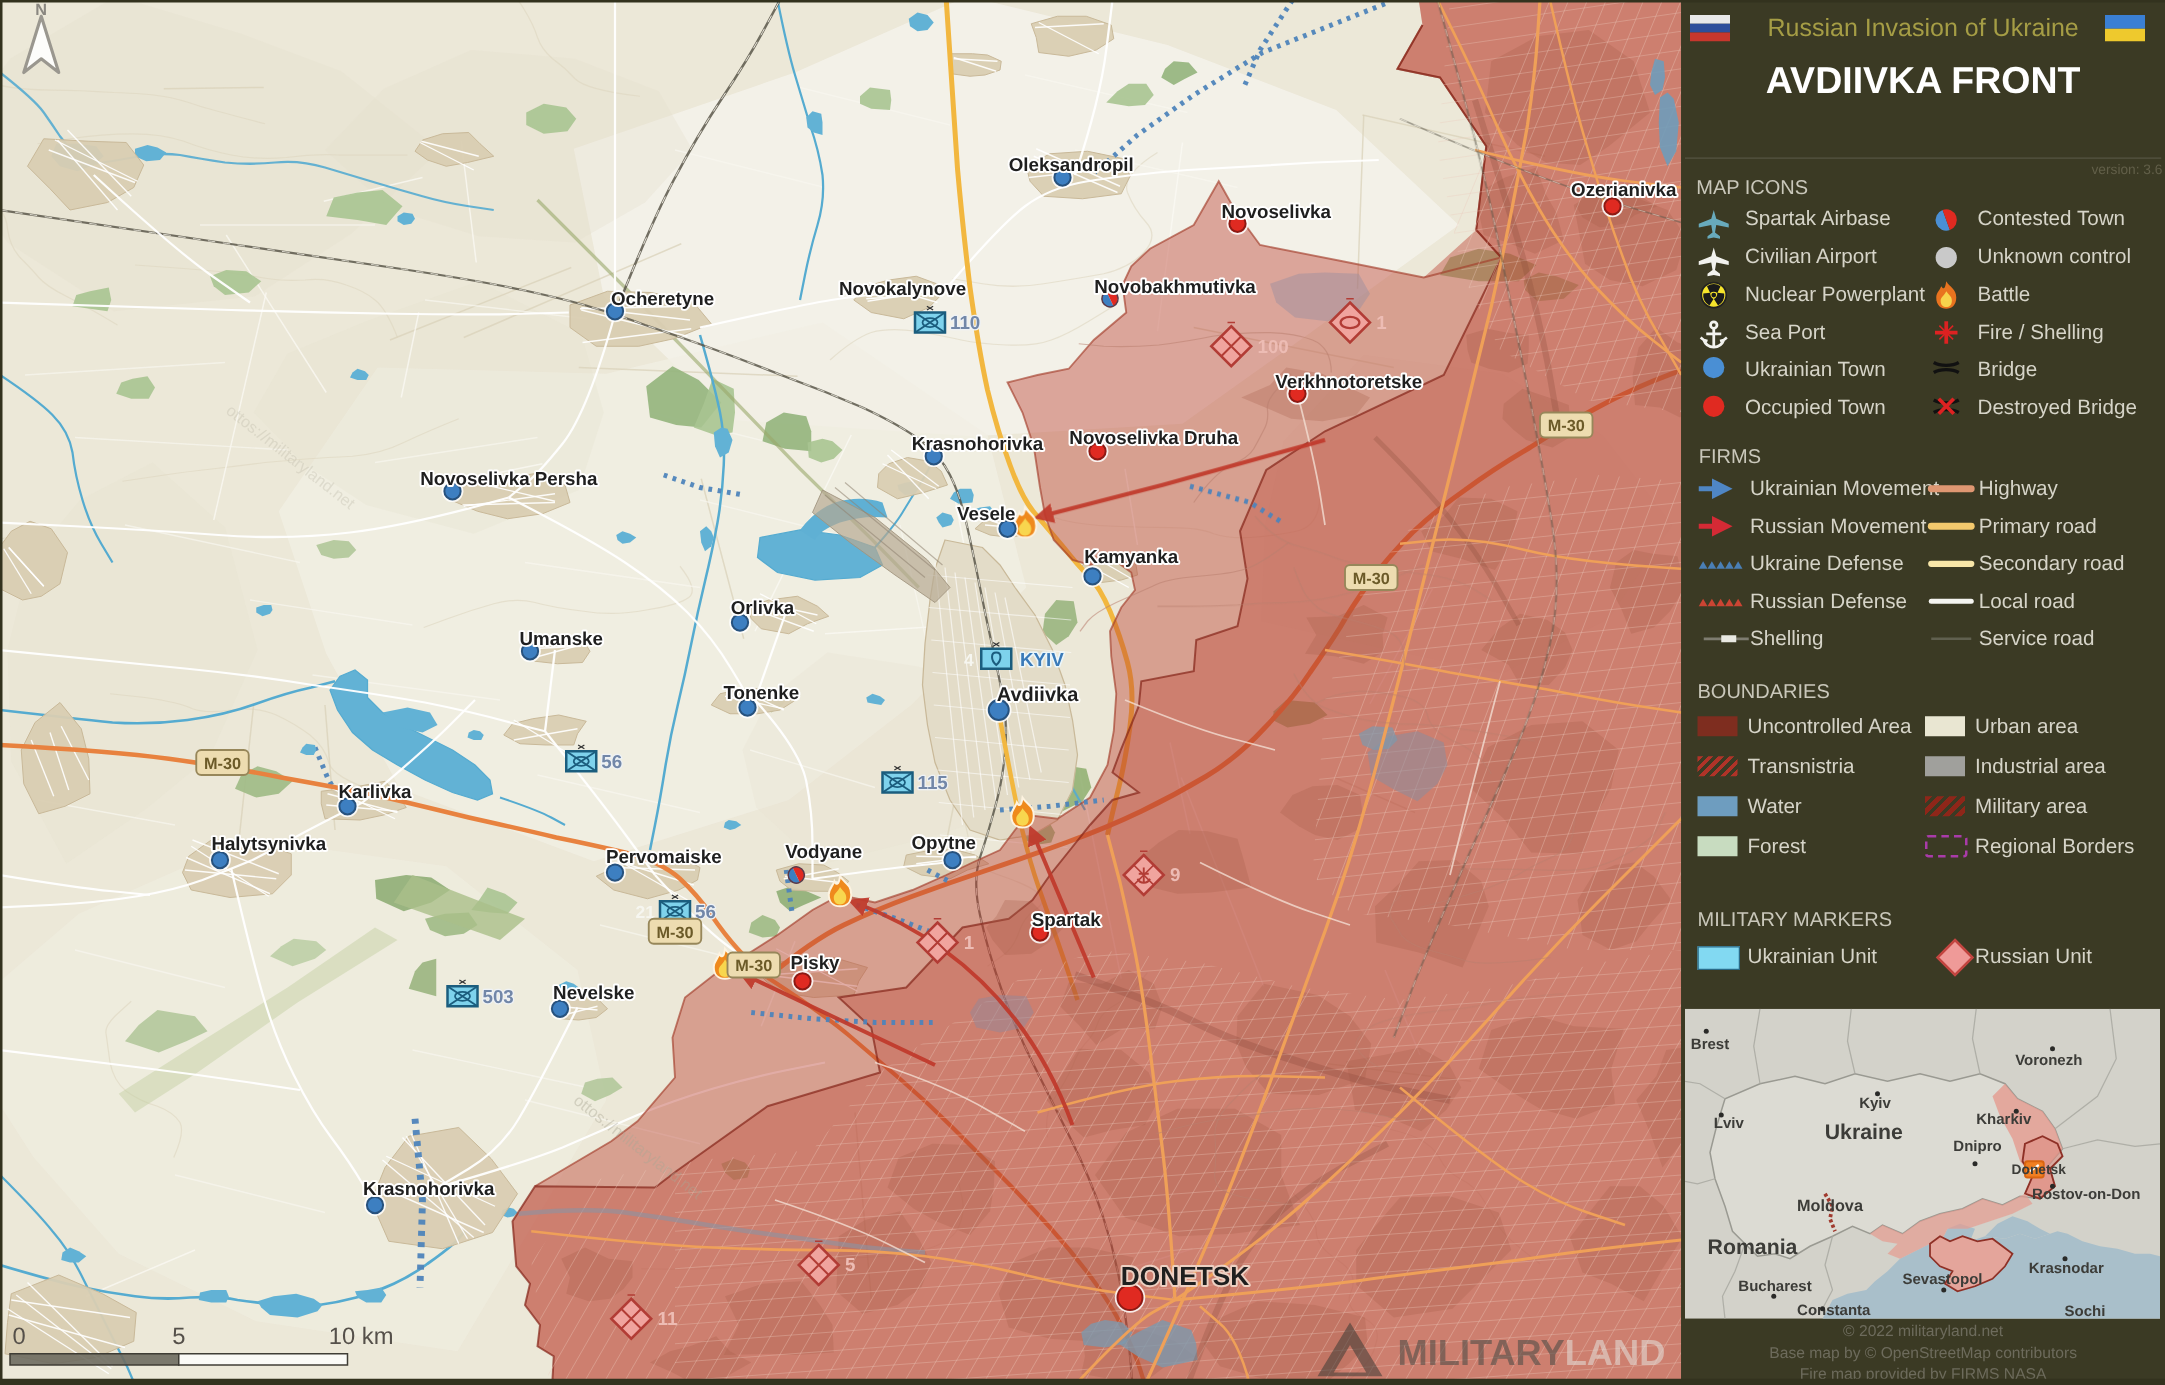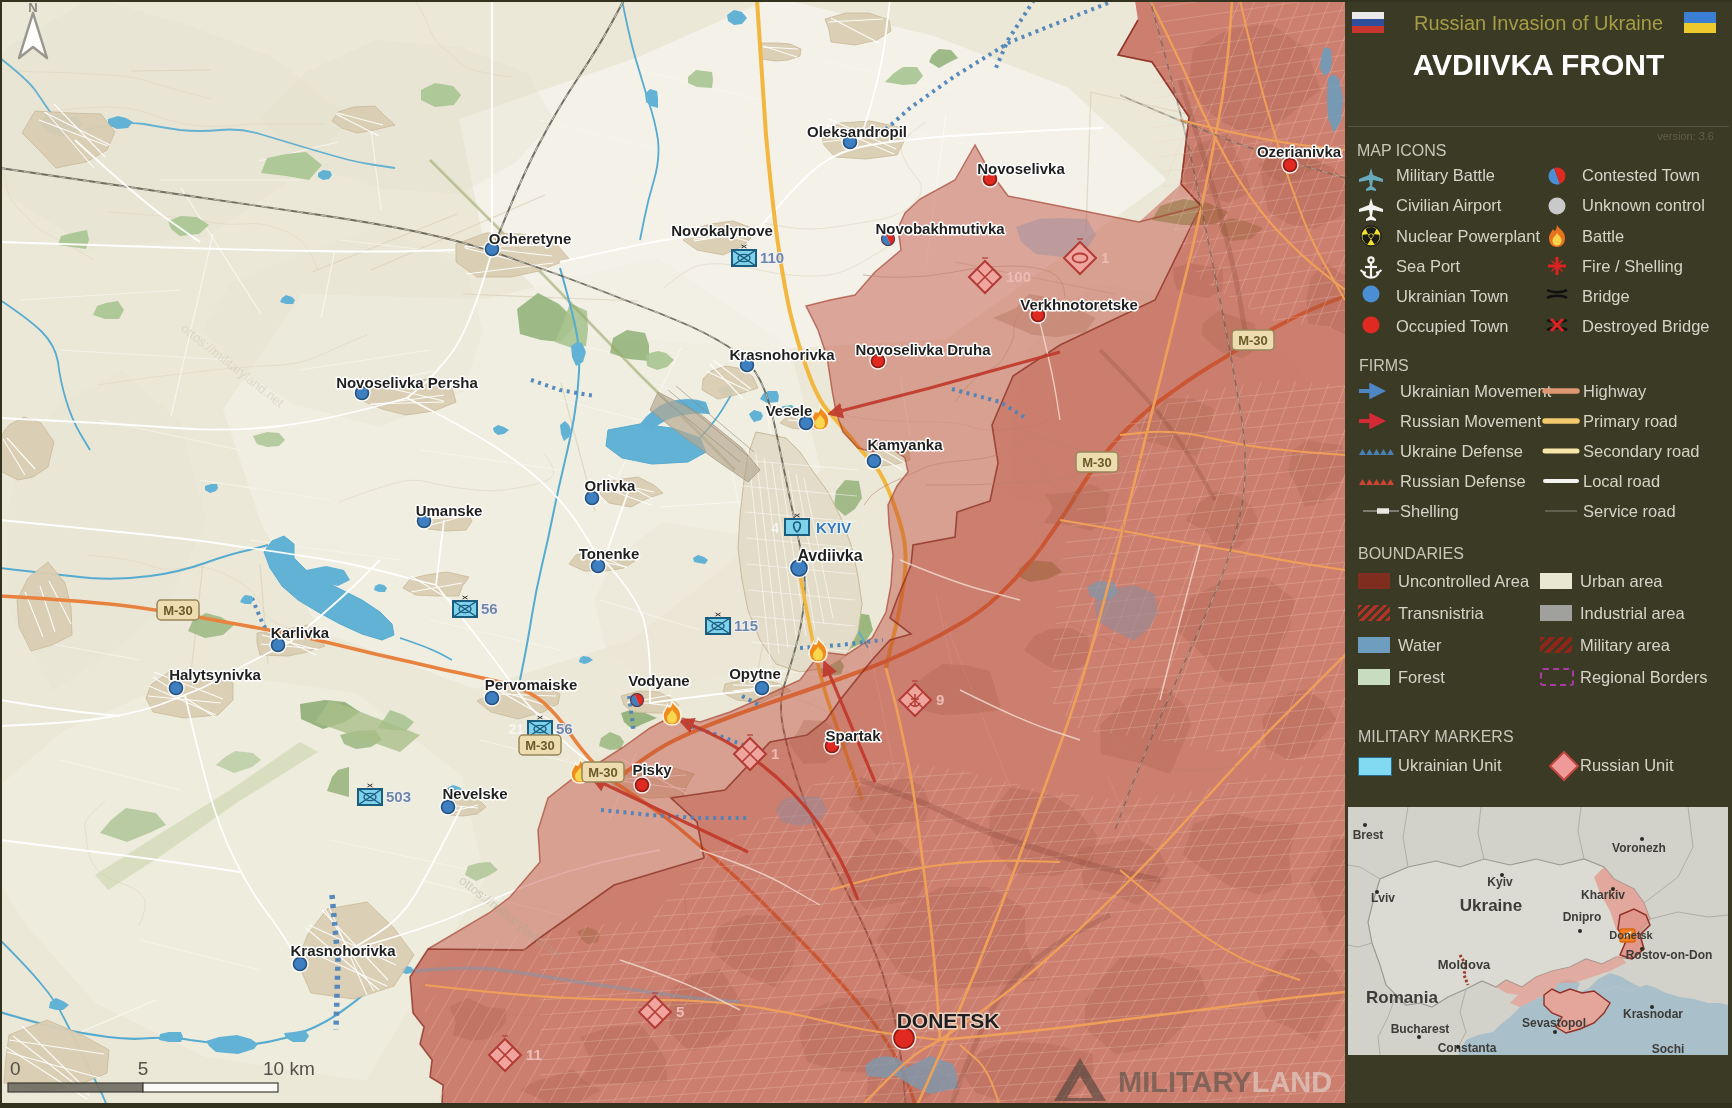--- a/index.html
+++ b/index.html
@@ -688,25 +688,25 @@
       <div style="height:7px;background:#2e4f9b"></div>
       <div style="height:7px;background:#c8372d"></div>
   </div>
   <div style="position:absolute;left:339px;top:12px;width:32px;height:21px;">
     <div style="height:10.5px;background:#3a7fd4"></div>
       <div style="height:10.5px;background:#eec92d"></div>
   </div>
   <div style="position:absolute;left:0;top:48px;width:387px;text-align:center;font-size:30px;font-weight:bold;color:#ffffff;">AVDIIVKA FRONT</div>
   <div style="position:absolute;left:0;top:12px;width:387px;text-align:center;font-size:20px;color:#a59d45;">Russian Invasion of Ukraine</div>
   <div style="position:absolute;left:3px;top:126px;width:381px;border-top:1px solid #565442;"></div>
-  <div style="position:absolute;right:18px;top:130px;font-size:11px;color:#625f49;">version: 3.6</div>
+  <div style="position:absolute;right:2px;top:130px;font-size:11px;color:#625f49;">version: 3.6</div>
 
   <div class="hdr" style="left:12px;top:142px;">MAP ICONS</div>
 
-  <div class="it" style="left:51px;top:166px;">Military Battle</div>
+  <div class="it" style="left:51px;top:166px;">Spartak Airbase</div>
   <div class="it" style="left:51px;top:196px;">Civilian Airport</div>
   <div class="it" style="left:51px;top:227px;">Nuclear Powerplant</div>
   <div class="it" style="left:51px;top:257px;">Sea Port</div>
   <div class="it" style="left:51px;top:287px;">Ukrainian Town</div>
   <div class="it" style="left:51px;top:317px;">Occupied Town</div>
 
   <div class="it" style="left:237px;top:166px;">Contested Town</div>
   <div class="it" style="left:237px;top:196px;">Unknown control</div>
   <div class="it" style="left:237px;top:227px;">Battle</div>
   <div class="it" style="left:237px;top:257px;">Fire / Shelling</div>
@@ -889,14 +889,17 @@
 <circle cx="29" cy="85" r="2" fill="#2a2a28"></circle>
 <circle cx="265" cy="82" r="2" fill="#2a2a28"></circle>
 <circle cx="232" cy="124" r="2" fill="#2a2a28"></circle>
 <circle cx="294" cy="142" r="2" fill="#2a2a28"></circle>
 <circle cx="304" cy="200" r="2" fill="#2a2a28"></circle>
 <circle cx="71" cy="230" r="2" fill="#2a2a28"></circle>
 <circle cx="207" cy="225" r="2" fill="#2a2a28"></circle>
 <circle cx="110" cy="240" r="2" fill="#2a2a28"></circle>
   </svg>
 
+  <div style="position:absolute;left:0;top:1057px;width:387px;text-align:center;font-size:12.5px;color:#6d6b5c;line-height:17px;">
+    © 2022 militaryland.net<br>Base map by © OpenStreetMap contributors<br>Fire map provided by FIRMS NASA
+  </div>
 </div>
 <div id="frame"></div>
 
 </body></html>

